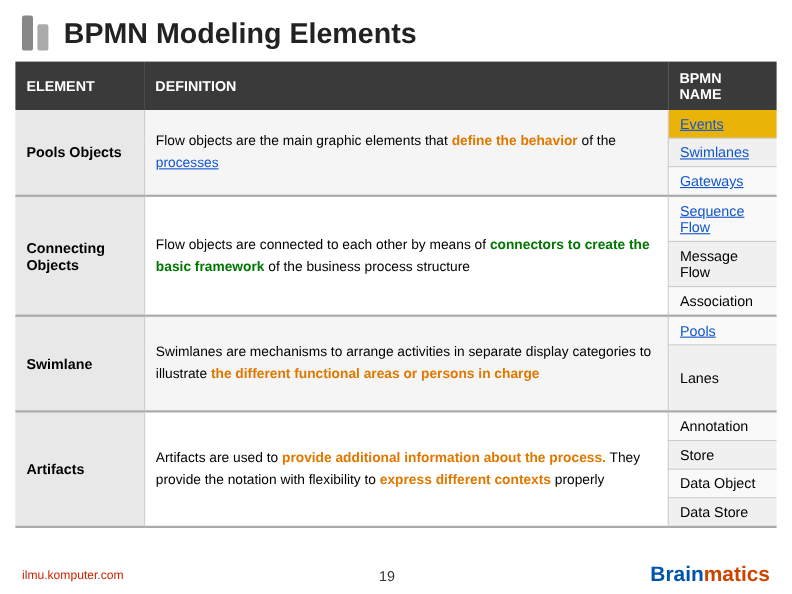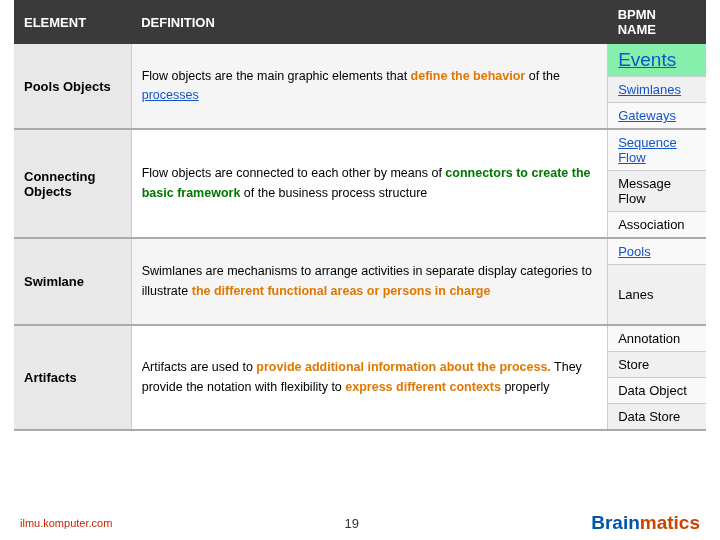--- a/index.html
+++ b/index.html
@@ -87,35 +87,42 @@
     }
 
     .brainmatics-logo .brain { color: #0055aa; }
     .brainmatics-logo .matics { color: #cc4400; }
   </style>
 </head>
 <body>
 
 <div class="page">
 
+  <div class="header">
+    <div class="header-icon">
+      <div class="bar bar1"></div>
+      <div class="bar bar2"></div>
+    </div>
+    <div class="header-title">BPMN Modeling Elements</div>
+  </div>
 
   <div class="table-container">
     <table>
       <thead>
         <tr>
           <th>ELEMENT</th>
           <th>DEFINITION</th>
           <th>BPMN NAME</th>
         </tr>
       </thead>
       <tbody id="table-body">
       <tr>
             <td rowspan="3" style="background: rgb(232, 232, 232); font-weight: bold; font-size: 13px; padding: 8px 10px; vertical-align: middle; border-bottom: 2px solid rgb(170, 170, 170); border-right: 1px solid rgb(204, 204, 204);">Pools Objects</td>
             <td rowspan="3" style="padding: 8px 10px; vertical-align: middle; font-size: 12.5px; line-height: 1.55; background: rgb(245, 245, 245); border-bottom: 2px solid rgb(170, 170, 170); border-right: 1px solid rgb(204, 204, 204);">Flow objects are the main graphic elements that <span class="highlight-orange" style="color: rgb(224, 120, 0);">define the behavior</span> of the <span class="link-style" style="color: rgb(17, 85, 204); text-decoration: underline;">processes</span></td>
-            <td style="padding: 5px 10px; font-size: 19px; background: #86efac; border-bottom: 1px solid rgb(204, 204, 204);"><span style="color: rgb(17, 85, 204); text-decoration: underline;">Events</span></td>
+            <td style="padding: 5px 10px; font-size: 13px; background: #eab308; border-bottom: 1px solid rgb(204, 204, 204);"><span style="color: rgb(17, 85, 204); text-decoration: underline;">Events</span></td>
           </tr>
           <tr>
             <td style="padding: 5px 10px; font-size: 13px; background: rgb(240, 240, 240); border-bottom: 1px solid rgb(204, 204, 204);"><span style="color: rgb(17, 85, 204); text-decoration: underline;">Swimlanes</span></td>
           </tr>
           <tr>
             <td style="padding: 5px 10px; font-size: 13px; background: rgb(249, 249, 249); border-bottom: 2px solid rgb(170, 170, 170);"><span style="color: rgb(17, 85, 204); text-decoration: underline;">Gateways</span></td>
           </tr>
           <tr>
             <td rowspan="3" style="background: rgb(232, 232, 232); font-weight: bold; font-size: 13px; padding: 8px 10px; vertical-align: middle; border-bottom: 2px solid rgb(170, 170, 170); border-right: 1px solid rgb(204, 204, 204);">Connecting Objects</td>
             <td rowspan="3" style="padding: 8px 10px; vertical-align: middle; font-size: 12.5px; line-height: 1.55; background: rgb(255, 255, 255); border-bottom: 2px solid rgb(170, 170, 170); border-right: 1px solid rgb(204, 204, 204);">Flow objects are connected to each other by means of <span class="highlight-green" style="color: rgb(0, 119, 0);">connectors to create the basic framework</span> of the business process structure</td>

